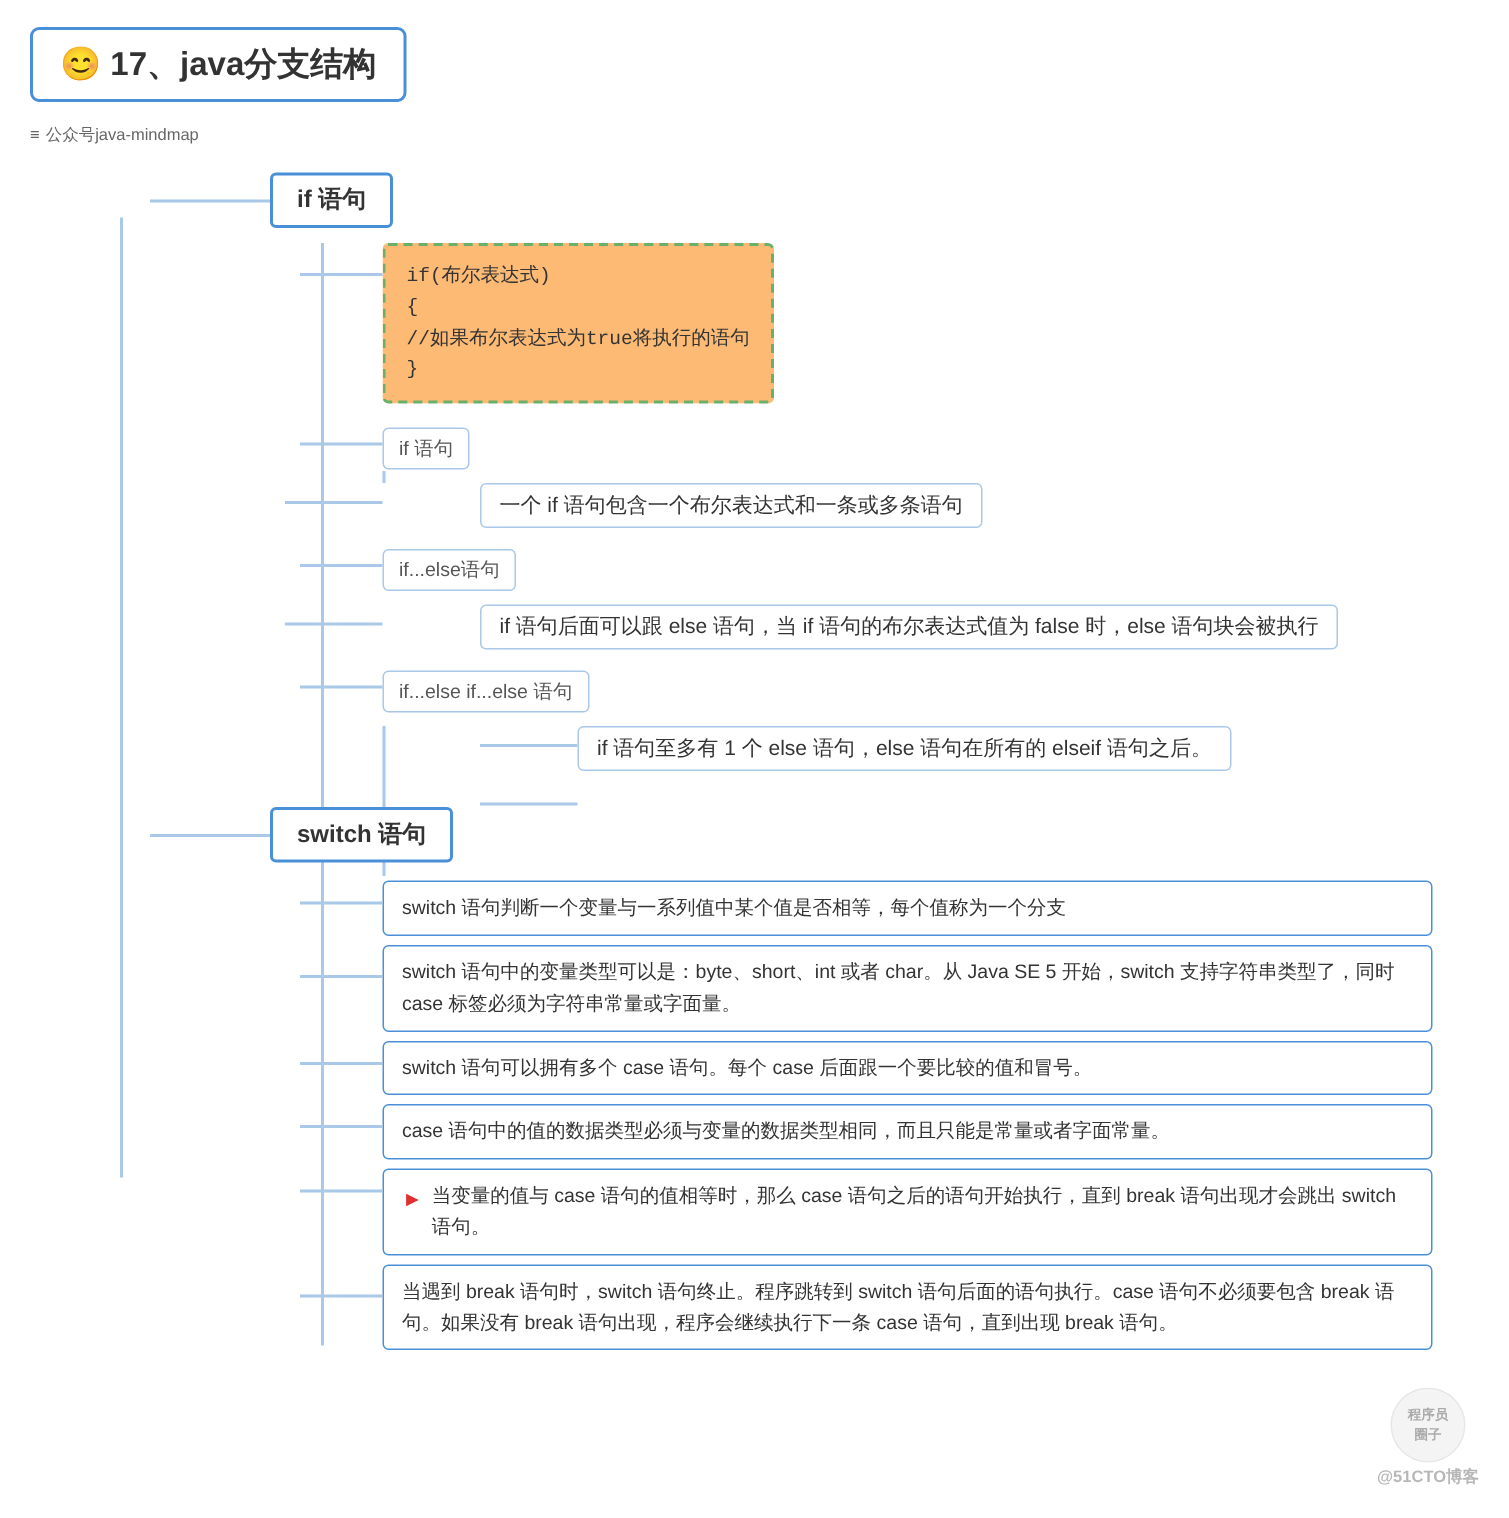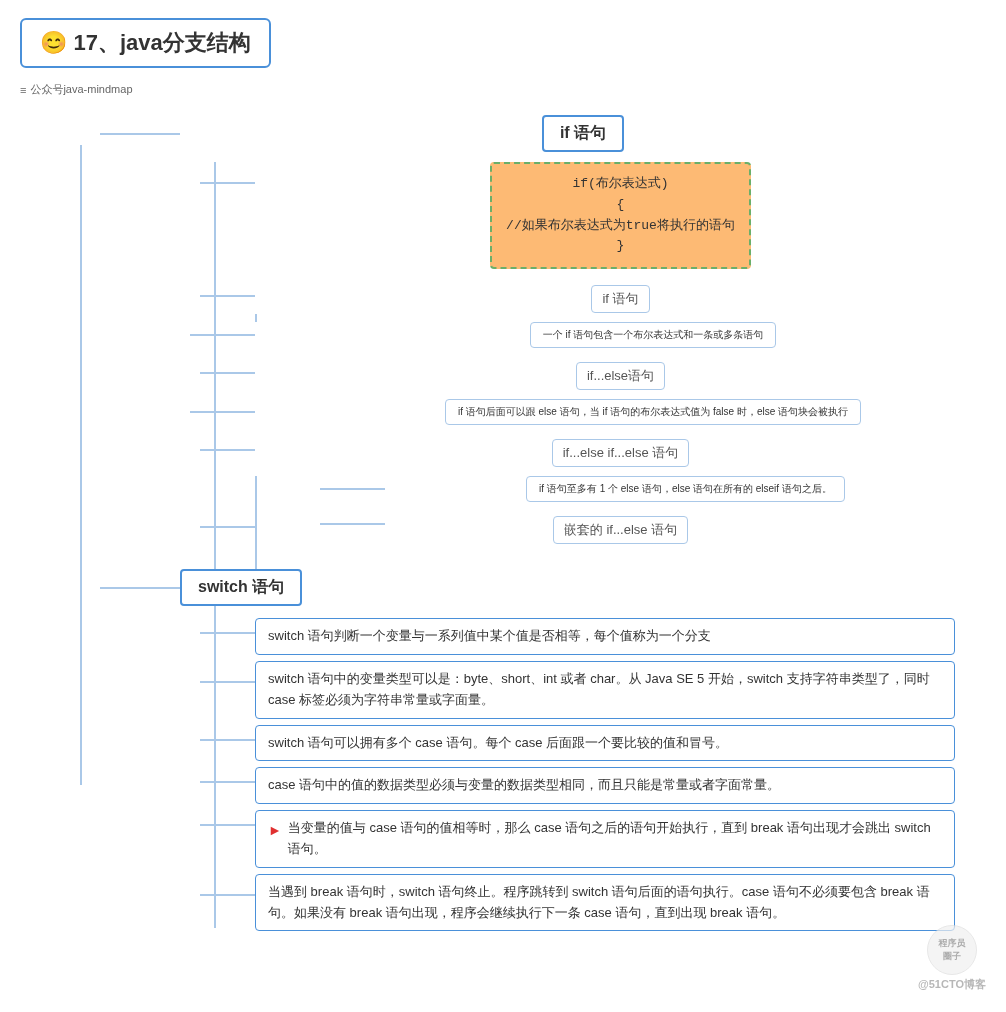--- a/index.html
+++ b/index.html
@@ -115,21 +115,21 @@
       margin-bottom: 5px;
       color: #555;
     }
 
     .info-box {
       border: 1.5px solid #aac8e8;
       border-radius: 4px;
       padding: 5px 12px;
       background: #fff;
       color: #333;
-      font-size: 10px;
+      font-size: 14px;
       display: inline-block;
       margin-bottom: 4px;
     }
 
     
     .watermark {
       position: fixed;
       bottom: 20px;
       right: 20px;
       opacity: 0.7;
@@ -170,21 +170,21 @@
   <div class="subtitle">
     <span>≡</span>
     <span>公众号java-mindmap</span>
   </div>
 
   
   <div style="position:relative; padding-left: 20px;">
 
     <div style="position:absolute; left: 60px; top: 30px; width:2px; background:#aac8e8; height: 640px;"></div>
 
-    <div style="position:relative; margin-bottom: 20px; text-align: center;">
+    <div style="position:relative; margin-bottom: 20px;">
       
       <div style="position:absolute; left:60px; top:18px; width:80px; height:2px; background:#aac8e8;"></div>
 
       
       <div style="margin-left:140px; display:inline-block;">
         <div class="branch-label">if 语句</div>
       </div>
 
       
       <div style="margin-left: 160px; margin-top: 10px; position:relative;">
@@ -231,24 +231,20 @@
             <div style="position:relative; margin-bottom:5px; padding-left:65px;">
               <div style="position:absolute; left:0; top:12px; width:65px; height:2px; background:#aac8e8;"></div>
               <div class="info-box">if 语句至多有 1 个 else 语句，else 语句在所有的 elseif 语句之后。</div>
             </div>
             <div style="position:relative; margin-bottom:5px; padding-left:65px;">
               <div style="position:absolute; left:0; top:12px; width:65px; height:2px; background:#aac8e8;"></div>
             </div>
           </div>
         </div>
 
-        <div style="position:relative; margin-bottom:10px; padding-left:55px;">
-          <div style="position:absolute; left:0; top:10px; width:55px; height:2px; background:#aac8e8;"></div>
-          <div class="sub-label-gray">嵌套的 if...else 语句</div>
-        </div>
 
       </div>
     </div>
 
     <div style="position:relative; margin-top: 10px;">
       
       <div style="position:absolute; left:60px; top:18px; width:80px; height:2px; background:#aac8e8;"></div>
 
       
       <div style="margin-left:140px; display:inline-block;">

